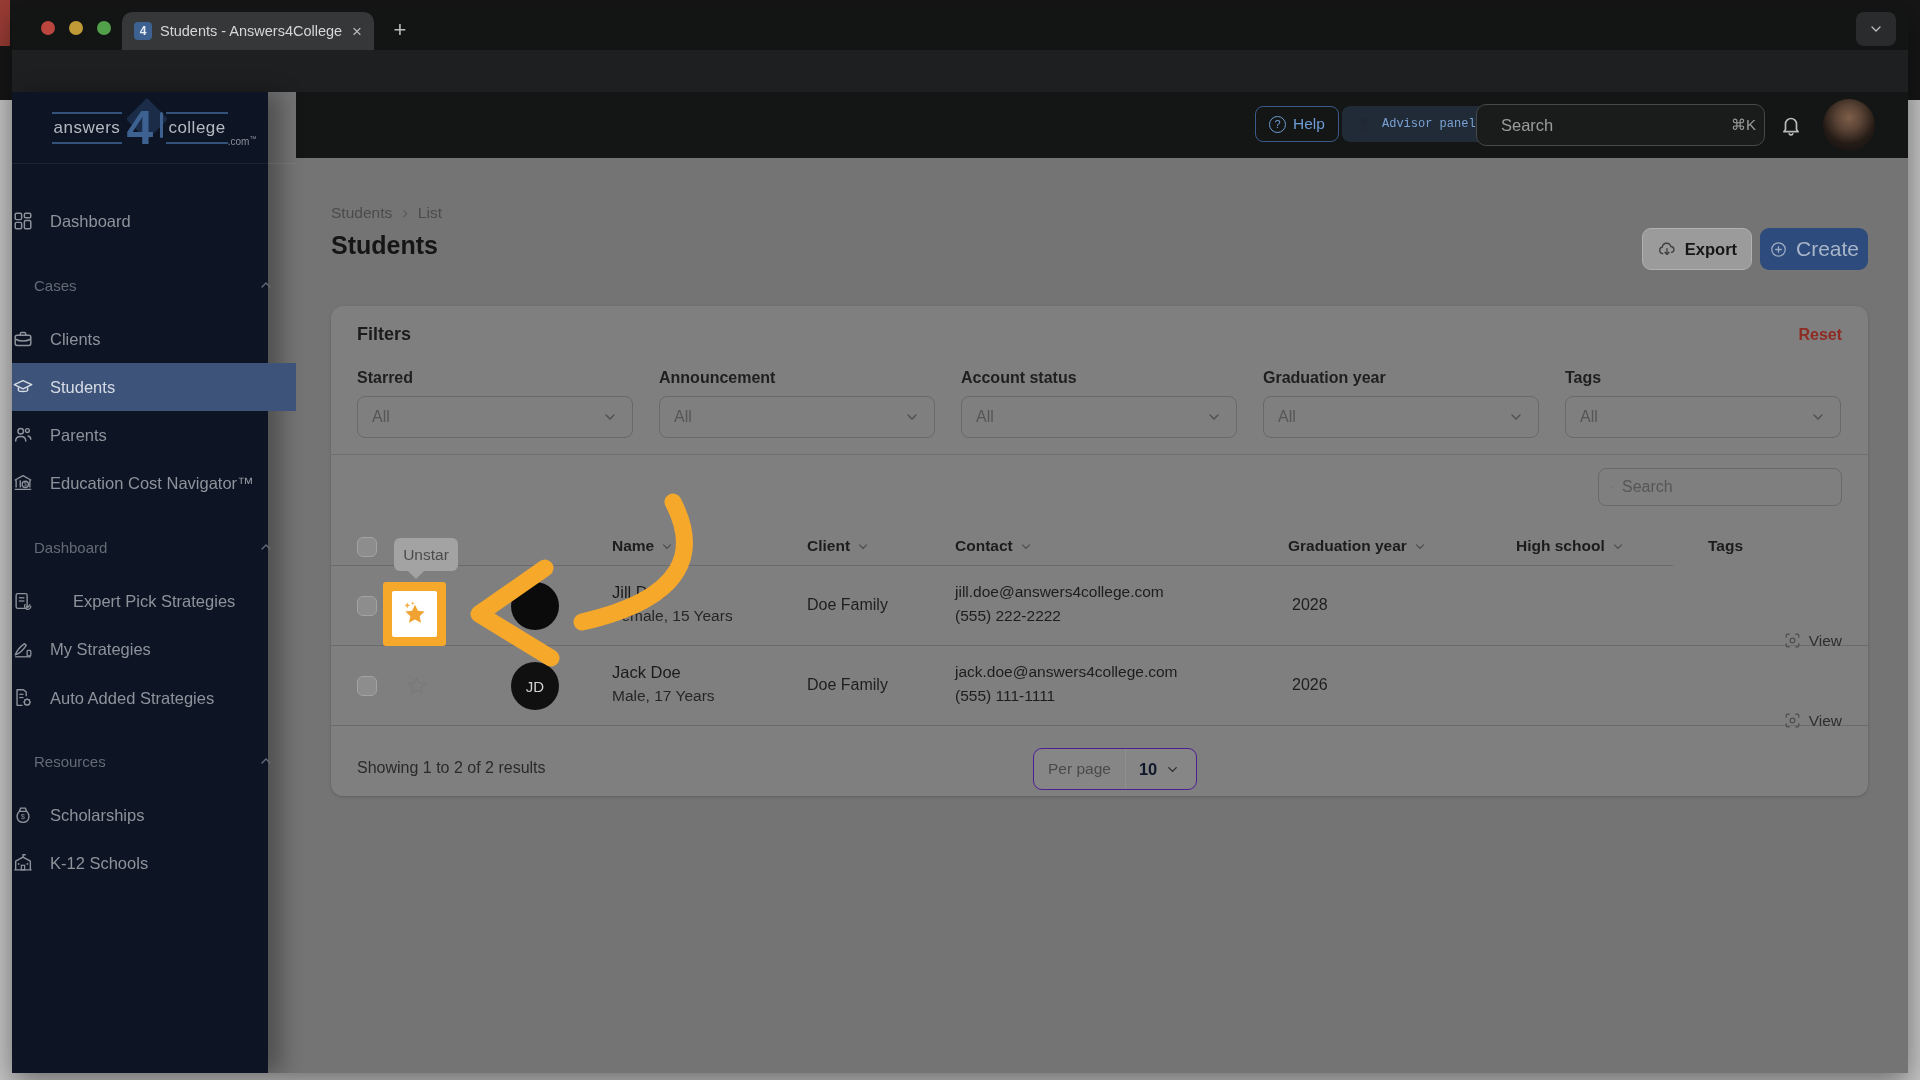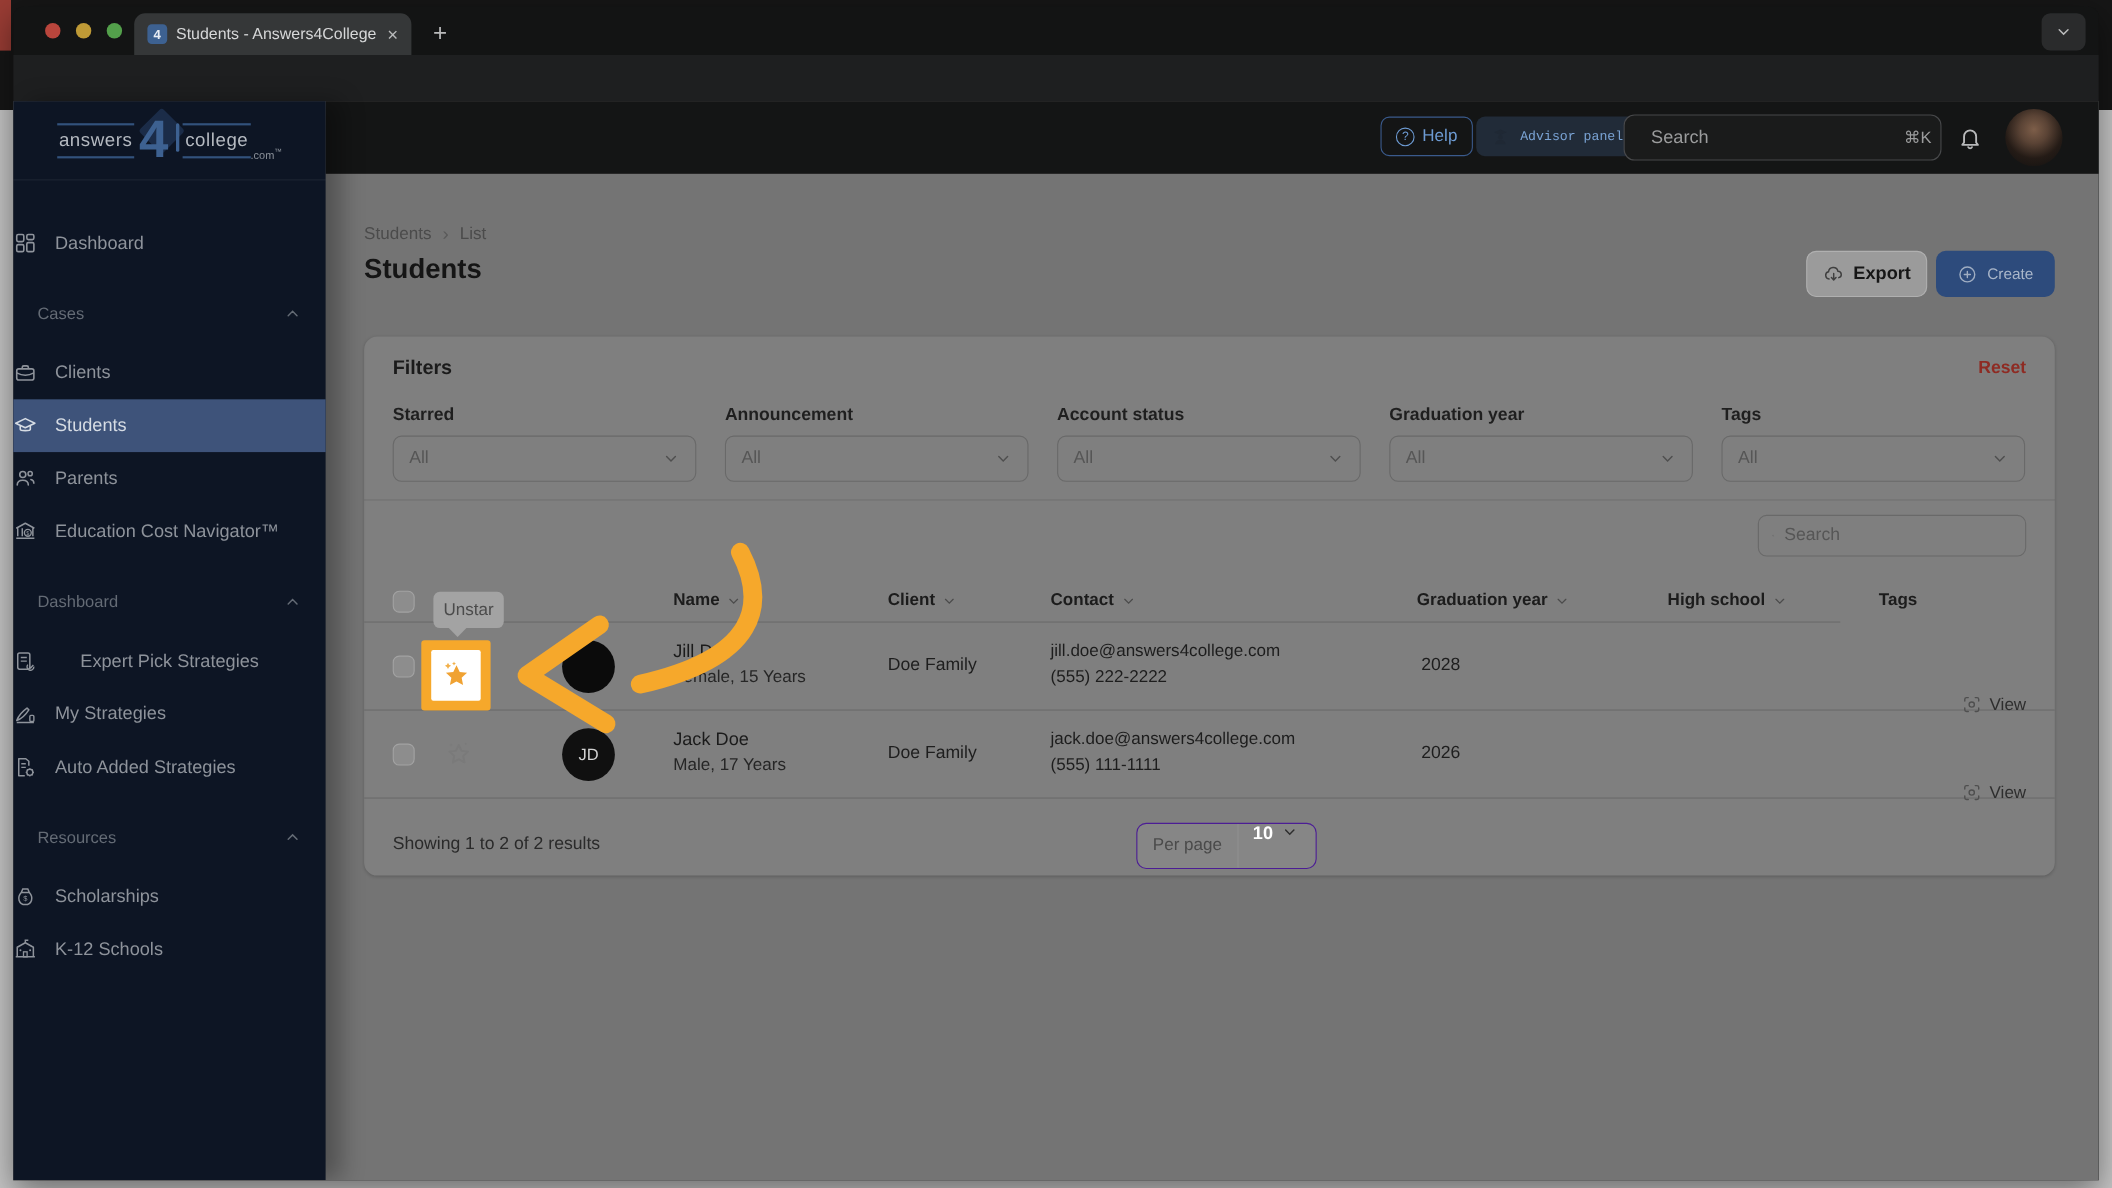--- a/index.html
+++ b/index.html
@@ -45,21 +45,21 @@
   .addressbar{position:absolute;left:138px;top:50px;width:1470px;height:30px;border-radius:15px;background:var(--pill);
     display:flex;align-items:center;padding:0 14px;gap:12px;}
   .url{color:var(--urltext);font-size:15px;white-space:nowrap;}
   .divider{position:absolute;left:1716px;top:54px;width:1px;height:22px;background:#3f4041;}
   .incognito{position:absolute;left:1730px;top:48px;height:34px;border-radius:17px;background:var(--incog);
     display:flex;align-items:center;padding:0 14px;gap:8px;color:#d2d3d4;font-size:14.5px;}
   .dots{position:absolute;left:1862px;top:53px;color:#b9babb;}
 
   
   .app{position:absolute;left:0;top:86px;width:1896px;height:981px;background:var(--content);}
-  .sidebar{position:absolute;left:0;top:0;width:284px;height:981px;background:var(--sidebar);
+  .sidebar{position:absolute;left:0;top:0;width:256px;height:981px;background:var(--sidebar);
     box-shadow:14px 0 20px rgba(0,0,0,.30);z-index:2;text-align:right;}
   .logo{position:absolute;left:0;top:0;width:284px;height:72px;border-bottom:1px solid rgba(255,255,255,.06);
     display:flex;align-items:center;justify-content:center;}
   .logo-inner{display:flex;align-items:center;position:relative;}
   .logo-word{color:#b5bac1;font-size:17px;letter-spacing:.5px;border-top:2px solid #32527c;border-bottom:2px solid #32527c;padding:4px 2px;}
   .logo-4wrap{position:relative;width:40px;height:52px;margin:0 2px;}
   .logo-cap{position:absolute;left:8px;top:2px;width:30px;height:30px;background:#1b2c48;transform:rotate(45deg);border-radius:3px;}
   .logo-tassel{position:absolute;left:36px;top:10px;width:3px;height:26px;background:#3d6191;border-radius:2px;}
   .logo-4{position:absolute;left:2px;top:-2px;color:#3d6191;font-size:48px;font-weight:bold;}
   .logo-suffix{color:#8a9099;font-size:10px;align-self:flex-end;padding-bottom:6px;}
@@ -92,21 +92,21 @@
   
   .breadcrumb{position:absolute;left:319px;top:111px;display:flex;gap:10px;align-items:center;
     color:#4b4b4b;font-size:15.5px;}
   .crumb-sep{color:#5a5a5a;font-size:17px;}
   .pagetitle{position:absolute;left:319px;top:139px;color:#151515;font-size:25px;font-weight:bold;}
   .exportbtn{position:absolute;left:1630px;top:136px;width:110px;height:42px;background:var(--exportbg);
     border:1px solid #b0b0b0;border-radius:9px;display:flex;align-items:center;justify-content:center;gap:8px;
     color:#161616;font-size:16.5px;font-weight:600;}
   .createbtn{position:absolute;left:1748px;top:136px;width:108px;height:42px;background:var(--createbg);
     border-radius:9px;display:flex;align-items:center;justify-content:center;gap:8px;
-    color:var(--createfg);font-size:14px;}
+    color:var(--createfg);font-size:21px;}
 
   .card{position:absolute;left:319px;top:214px;width:1537px;height:490px;background:var(--card);
     border-radius:12px;box-shadow:0 1px 3px rgba(0,0,0,.18);}
   .f-title{position:absolute;left:26px;top:18px;font-size:18px;font-weight:bold;color:#1b1b1b;}
   .f-reset{position:absolute;right:26px;top:20px;font-size:16px;font-weight:bold;color:var(--reset);}
   .f-label{position:absolute;top:63px;font-size:16px;font-weight:600;color:#1f1f1f;}
   .select{position:absolute;top:90px;width:276px;height:42px;border:1px solid var(--ctrlb);border-radius:8px;
     display:flex;align-items:center;padding:0 14px;color:var(--ctrlfg);font-size:16px;}
   .select .spring{flex:1;}
   .f-divider{position:absolute;left:0;top:148px;width:1537px;height:1px;background:rgba(0,0,0,.12);}
@@ -130,21 +130,21 @@
   .cellcontact div+div{margin-top:6px;}
   .cellgrad{position:absolute;left:961px;top:30px;font-size:16px;color:#1e1e1e;}
   .cellview{position:absolute;right:26px;top:29px;display:flex;align-items:center;gap:7px;
     color:#2e2e2e;font-size:15.5px;margin-top:36px;}
   .starbtn{position:absolute;left:72px;top:26px;color:#7a7a7a;}
 
   .pgsummary{position:absolute;left:26px;top:453px;font-size:16px;color:#2a2a2a;}
   .perpage{position:absolute;left:702px;top:442px;width:164px;height:42px;border:1px solid #4c1d95;
     border-radius:9px;background:#868686;display:flex;align-items:stretch;overflow:hidden;}
   .pp-label{display:flex;align-items:center;padding:0 14px;color:#4a4a4a;font-size:15.5px;border-right:1px solid #8f8f8f;}
-  .pp-value{display:flex;gap:8px;padding:0 13px;color:#ffffff;font-size:16.5px;font-weight:bold;}
+  .pp-value{display:flex;align-items:center;gap:8px;padding:0 13px;color:#0f172a;font-size:16.5px;font-weight:bold;}
 
   
   .tooltip{position:absolute;left:394px;top:538px;width:64px;height:33px;background:var(--tooltipbg);
     border-radius:6px;color:#4b4b4b;font-size:15.5px;display:flex;align-items:center;justify-content:center;z-index:40;}
   .tooltip::after{content:"";position:absolute;left:14px;bottom:-8px;border:8px solid transparent;
     border-top-color:var(--tooltipbg);border-bottom:none;}
   .spotlight{position:absolute;left:383px;top:582px;width:63px;height:64px;background:var(--orange);
     border-radius:3px;z-index:41;}
   .spotlight .inner{position:absolute;left:9px;top:9px;right:9px;bottom:9px;background:#ffffff;border-radius:2px;
     display:flex;align-items:center;justify-content:center;}

